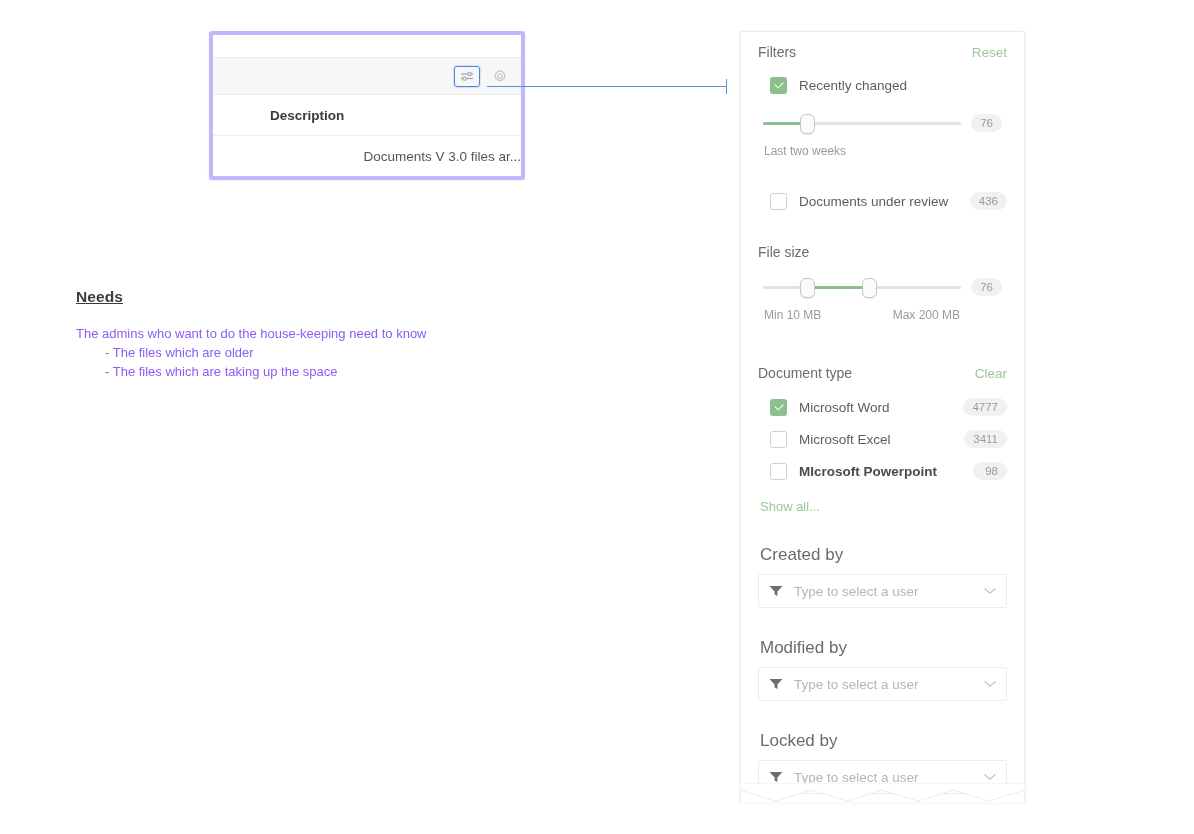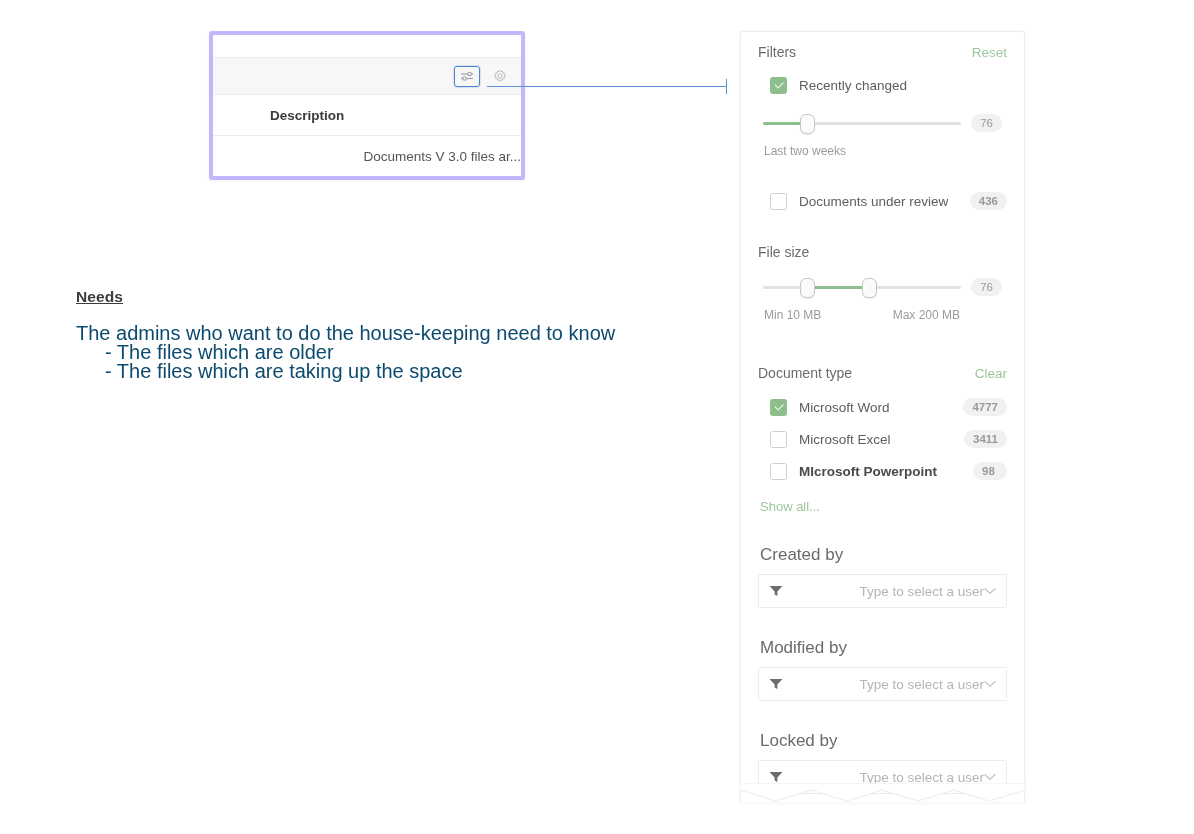--- a/index.html
+++ b/index.html
@@ -25,22 +25,22 @@
   }
   .notes-title {
     font-size: 15.5px;
     font-weight: bold;
     color: #3c3c3c;
     text-decoration: underline;
     margin: 0 0 18px 0;
     letter-spacing: .1px;
   }
   .notes-para {
-    font-size: 20px;
-    color: #0c4a6e;
+    font-size: 13px;
+    color: #8b5cf6;
     line-height: 19px;
     margin: 0 0 22px 0;
   }
   .notes-para:last-child { margin-bottom: 0; }
   .notes-sub {
     padding-left: 29px;
   }
 
   
   .card {
@@ -181,23 +181,22 @@
     white-space: nowrap;
   }
   .cb-label.bold { font-weight: bold; color: #4a4a4a; }
   .badge {
     font-size: 11.5px;
     color: #9a9a9a;
     background: #f1f1f1;
     border-radius: 9px;
     padding: 3px 9px;
     min-width: 16px;
-    text-align: left;
+    text-align: right;
     flex: 0 0 auto;
-    font-weight: bold;
   }
 
   
   .slider-block { padding: 0 5px; }
   .slider-row {
     display: flex;
     align-items: center;
     gap: 10px;
     height: 26px;
   }
@@ -272,21 +271,20 @@
     padding-left: 2px;
   }
   .select-box {
     height: 32px;
     border: 1px solid #ececec;
     border-radius: 2px;
     display: flex;
     align-items: center;
     padding: 0 10px;
     background: #fff;
-    text-align: right;
   }
   .select-ph {
     font-size: 13.5px;
     color: #b5b5b5;
     flex: 1 1 auto;
     margin-left: 11px;
   }
 
   
   .torn {

